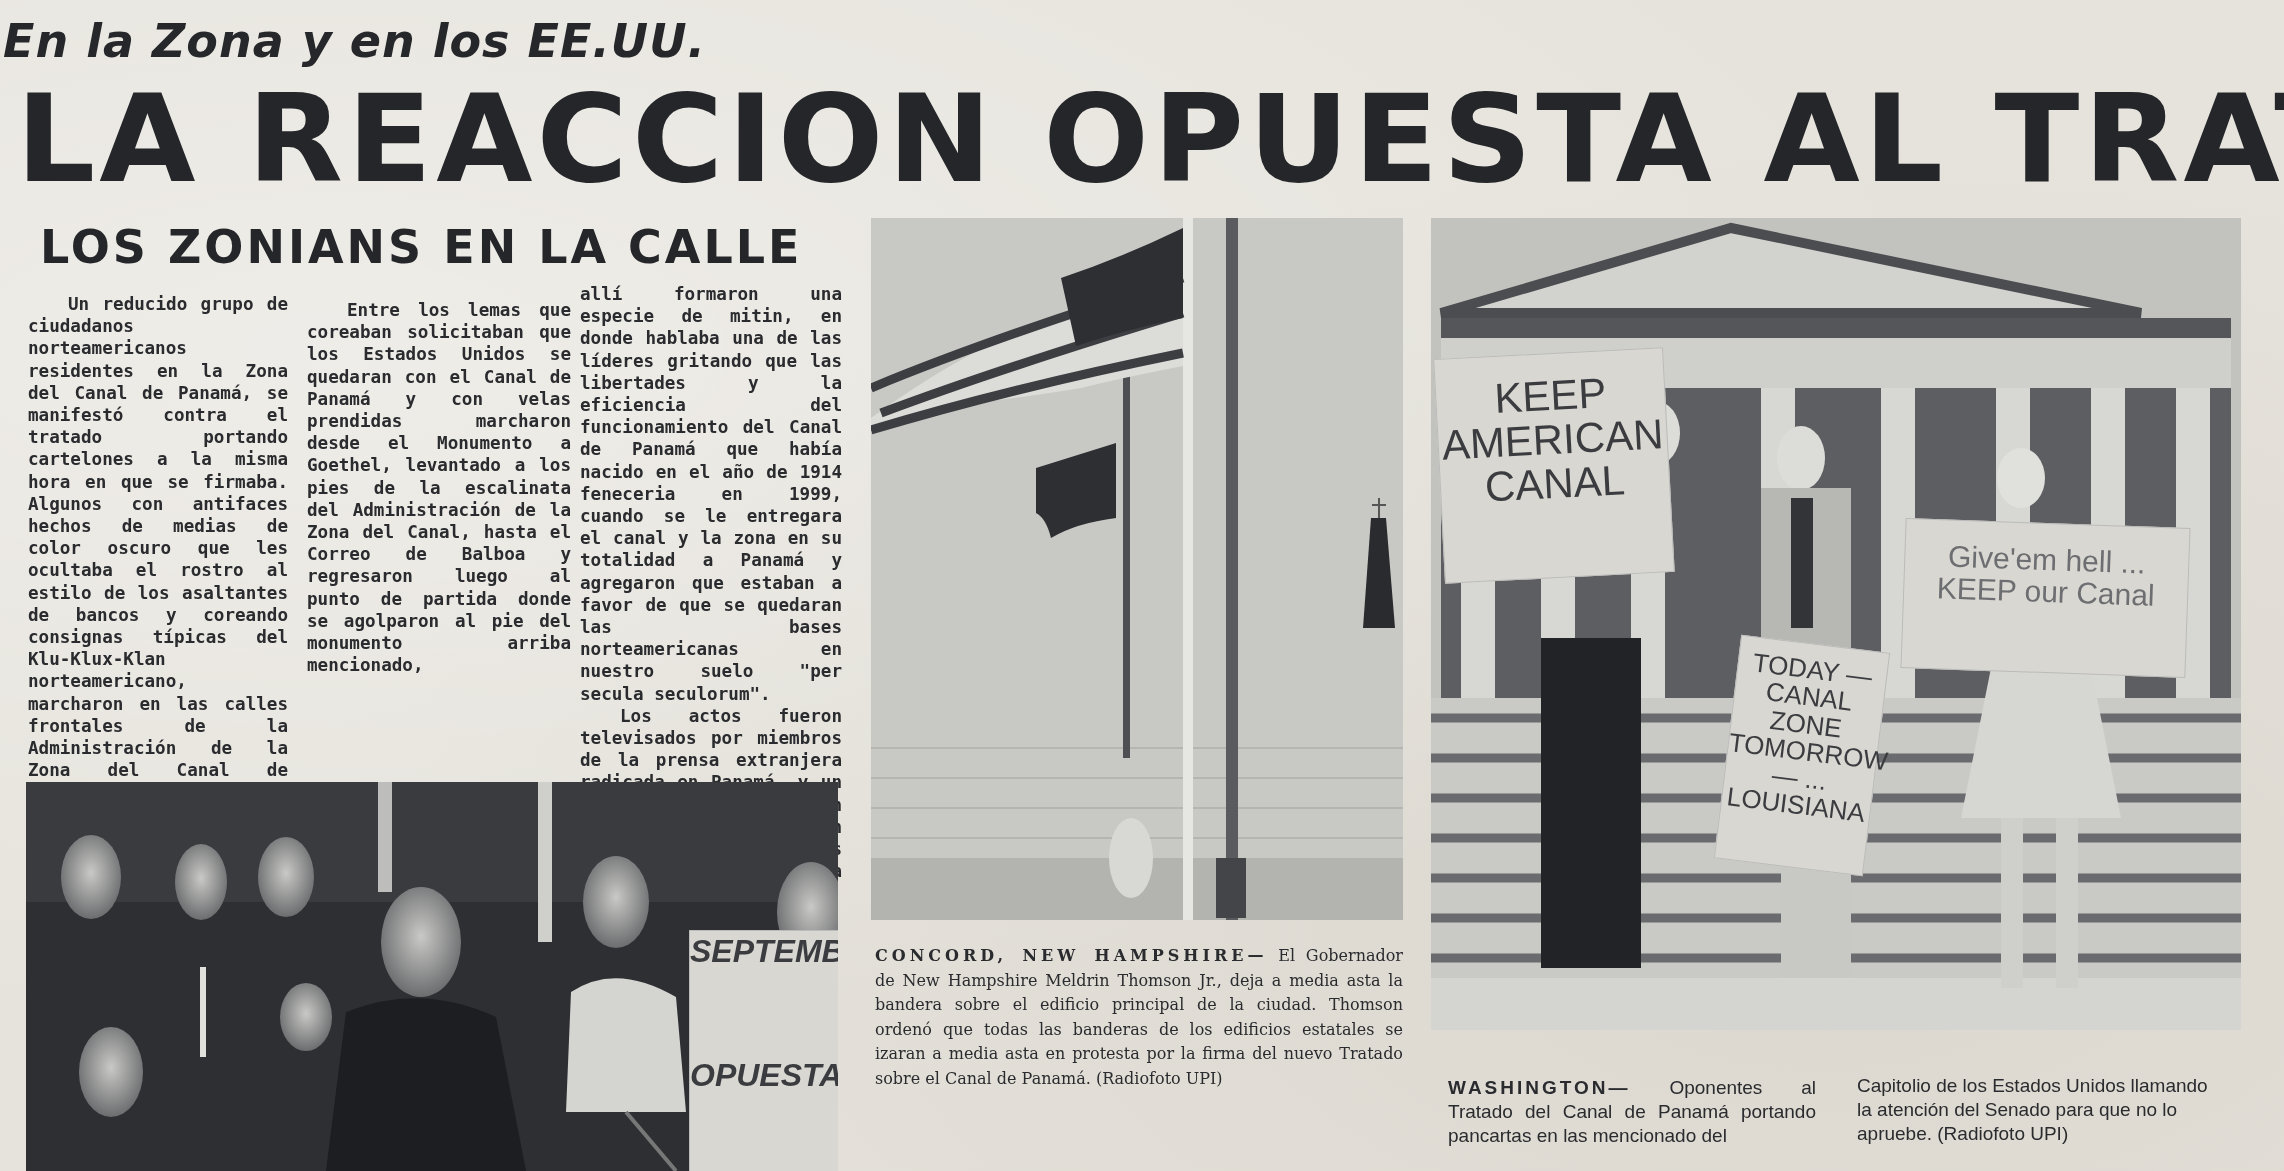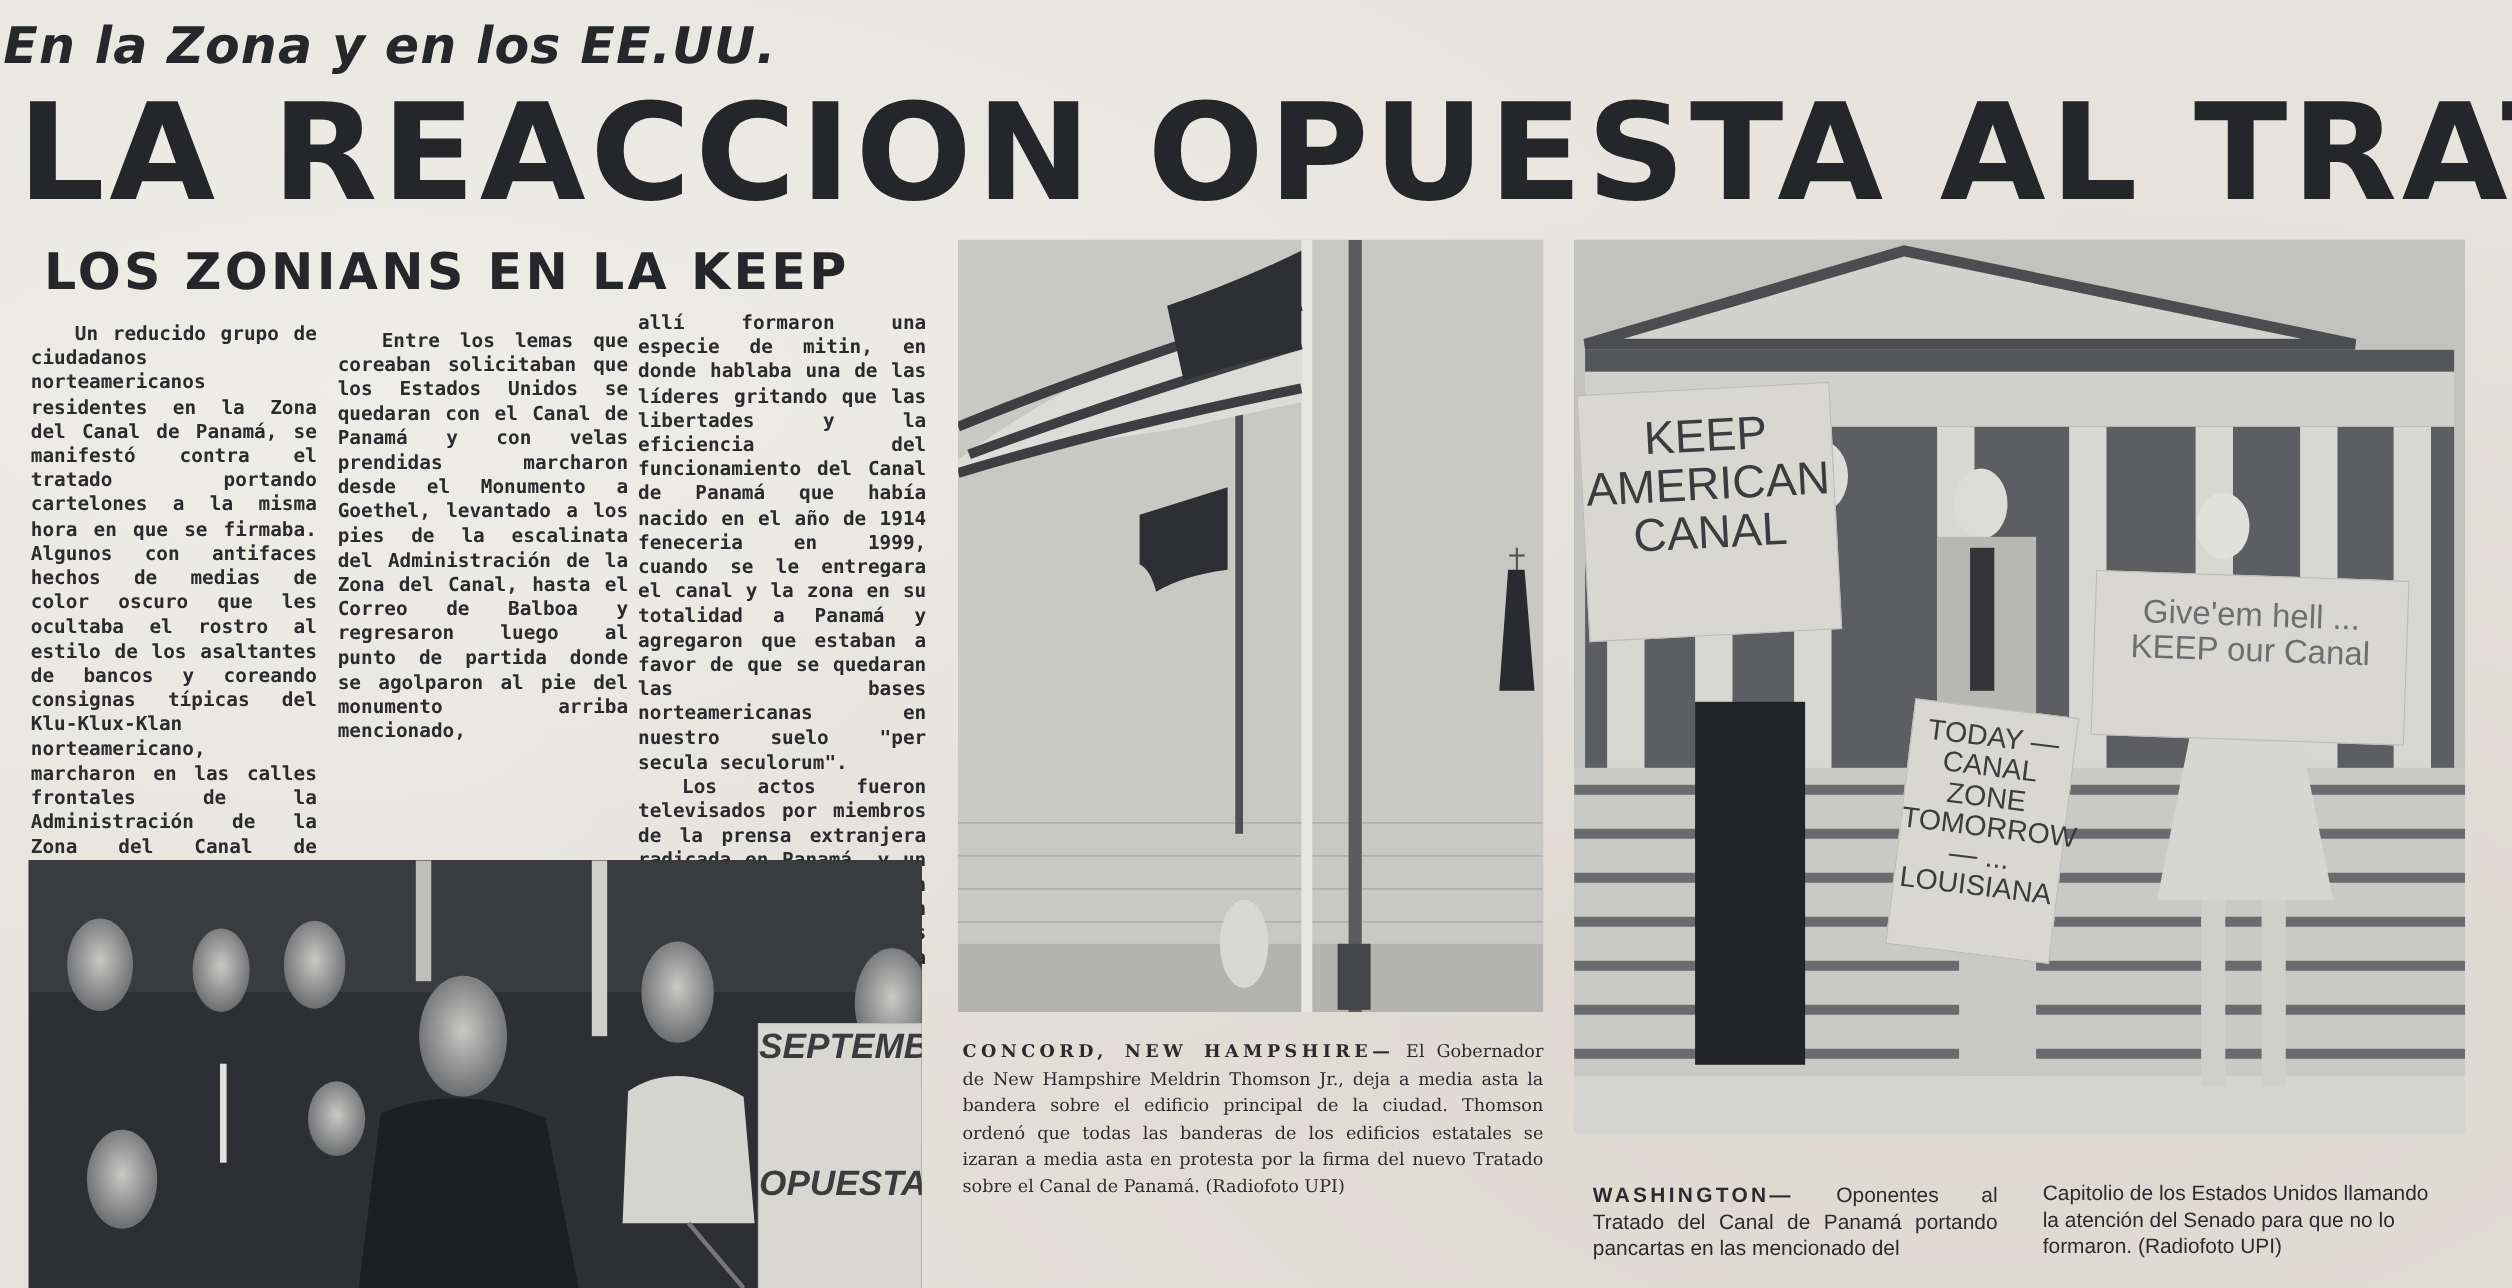--- a/index.html
+++ b/index.html
@@ -47,21 +47,21 @@
     .placard {
       position: absolute; background: #d9d7d1; color: #3b3c40; font-family: "Liberation Sans", sans-serif;
       text-align: center; line-height: 1.05; border: 1px solid #bbb;
     }
   </style>
 </head>
 <body>
 
 <div class="abs kicker">En la Zona y en los EE.UU.</div>
 <div class="abs headline">LA REACCION OPUESTA AL TRATADO</div>
-<div class="abs subhead">LOS ZONIANS EN LA KEEP</div>
+<div class="abs subhead">LOS ZONIANS EN LA CALLE</div>
 
 <div class="abs col" style="left:28px; top:277px; width:260px;margin-top:16px;">
   <p class="ind">Un reducido grupo de ciudadanos norteamericanos residentes en la Zona del Canal de Panamá, se manifestó contra el tratado portando cartelones a la misma hora en que se firmaba. Algunos con antifaces hechos de medias de color oscuro que les ocultaba el rostro al estilo de los asaltantes de bancos y coreando consignas típicas del Klu-Klux-Klan norteamericano, marcharon en las calles frontales de la Administración de la Zona del Canal de Panamá.</p>
   <p class="ind">Los cartelones que portaban hacían alusión a que</p>
   <p class="gap">el Presidente Carter de los Estados Unidos sólo estaba</p>
 </div>
 
 <div class="abs col" style="left:307px; top:283px; width:264px;">
   <p class="ind gap">Entre los lemas que coreaban solicitaban que los Estados Unidos se quedaran con el Canal de Panamá y con velas prendidas marcharon desde el Monumento a Goethel, levantado a los pies de la escalinata del Administración de la Zona del Canal, hasta el Correo de Balboa y regresaron luego al punto de partida donde se agolparon al pie del monumento arriba mencionado,</p>
 </div>
@@ -195,14 +195,14 @@
   <div class="placard" style="left:8px; top:135px; width:230px; height:225px; transform:rotate(-3deg); font-size:42px; padding-top:20px; box-sizing:border-box;">KEEP AMERICAN CANAL</div>
   <div class="placard" style="left:296px; top:425px; width:150px; height:225px; transform:rotate(7deg); font-size:26px; padding-top:12px; box-sizing:border-box;">TODAY — CANAL ZONE TOMORROW — ... LOUISIANA</div>
   <div class="placard" style="left:472px; top:305px; width:285px; height:150px; transform:rotate(2deg); font-size:30px; padding-top:20px; box-sizing:border-box; color:#6d6e71;">Give'em hell ... KEEP our Canal</div>
 </div>
 
 <div class="abs caption-sans" style="left:1448px; top:1076px; width:368px;">
   <span class="lead">WASHINGTON—</span>
   <span>Oponentes al Tratado del Canal de Panamá portando pancartas en las mencionado del</span>
 </div>
 <div class="abs caption-sans" style="left:1857px; top:1074px; width:370px; text-align:left;">
-  <span>Capitolio de los Estados Unidos llamando la atención del Senado para que no lo formaron. (Radiofoto UPI)</span>
+  <span>Capitolio de los Estados Unidos llamando la atención del Senado para que no lo apruebe. (Radiofoto UPI)</span>
 </div>
 
 </body></html>

